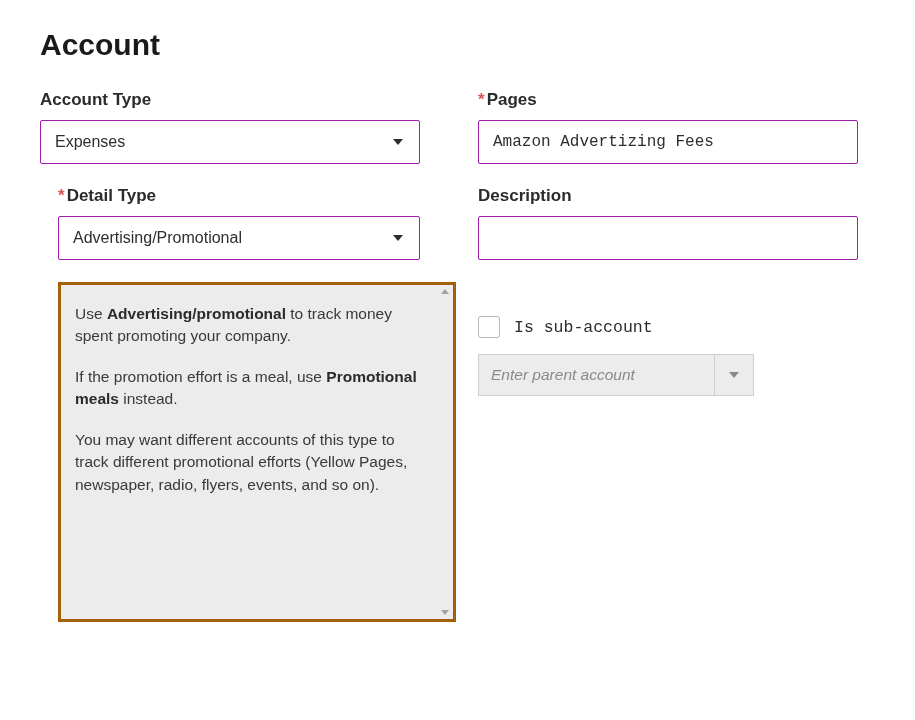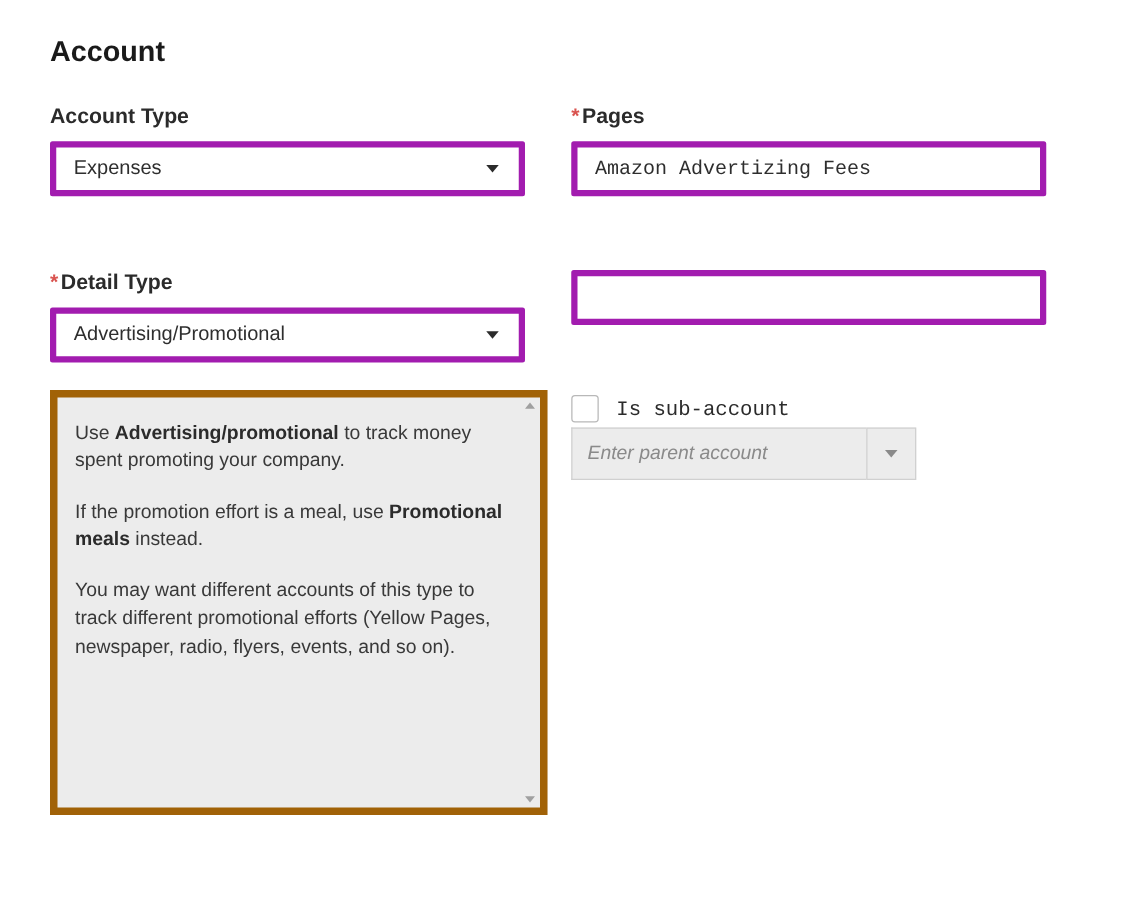--- a/index.html
+++ b/index.html
@@ -8,51 +8,50 @@
       padding: 0;
     }
     body {
       font-family: -apple-system, BlinkMacSystemFont, "Segoe UI", Helvetica, Arial, sans-serif;
       background: #fff;
       color: #2b2b2b;
       padding: 28px 40px;
       width: 915px;
     }
     .page-title {
-      font-size: 23px;
+      font-size: 30px;
       font-weight: 700;
       color: #1a1a1a;
       margin-bottom: 28px;
     }
     .form-grid {
       display: grid;
       grid-template-columns: 380px 380px;
       column-gap: 58px;
       row-gap: 0;
       align-items: start;
-      gap: 37px;
     }
     .field-group {
       display: flex;
       flex-direction: column;
     }
     .field-label {
       font-size: 17px;
       font-weight: 600;
       color: #2b2b2b;
       margin-bottom: 10px;
     }
     .required-star {
       color: #d9534f;
       margin-right: 2px;
     }
     .control {
       width: 100%;
       height: 44px;
-      border: 5px solid #a21caf;
+      border: 1px solid #a21caf;
       border-radius: 2px;
       background: #fff;
       padding: 0 14px;
       font-size: 16px;
       color: #2e2e2e;
       display: flex;
       align-items: center;
       position: relative;
     }
     .control input.inner-input {
@@ -72,34 +71,35 @@
       transform: translateY(-50%);
       width: 0;
       height: 0;
       border-left: 5px solid transparent;
       border-right: 5px solid transparent;
       border-top: 6px solid #2b2b2b;
     }
     .col-left {
       display: flex;
       flex-direction: column;
+      margin-left: 18px;
     }
     .col-right {
       display: flex;
       flex-direction: column;
     }
     .spacer-between-fields {
       height: 22px;
     }
     .help-panel {
       margin-top: 22px;
       width: 398px;
       height: 340px;
       background: #ececec;
-      border: 6px solid #a16207;
+      border: 3px solid #a16207;
       padding: 18px 26px 18px 14px;
       font-size: 15.5px;
       line-height: 1.45;
       color: #393939;
       position: relative;
       overflow-y: auto;
     }
     .help-panel p {
       margin-bottom: 18px;
     }
@@ -152,21 +152,21 @@
       border-radius: 3px;
       background: #fff;
       margin-right: 14px;
       flex-shrink: 0;
     }
     .sub-account-label {
       font-size: 16.5px;
       color: #2b2b2b;
     }
     .parent-select-wrap {
-      margin-top: 4px;
+      margin-top: 16px;
       display: flex;
       width: 276px;
     }
     .parent-select-main {
       flex: 1;
       height: 42px;
       background: #ececec;
       border: 1px solid #d0d0d0;
       border-right: none;
       display: flex;
@@ -239,20 +239,21 @@
         <span>If the promotion effort is a meal, use </span><strong>Promotional meals</strong><span> instead.</span>
       </p>
       <p>You may want different accounts of this type to track different promotional efforts (Yellow Pages, newspaper, radio, flyers, events, and so on).</p>
       <span class="scroll-caret-down"></span>
     </div>
   </div>
 
   <div class="col-right">
     <div class="spacer-between-fields"></div>
     <div class="field-group">
+      <label class="field-label">Description</label>
       <div class="control">
         <input class="inner-input" type="text" value="" style="">
       </div>
     </div>
 
     <div class="sub-account-row">
       <div class="checkbox-box"></div>
       <span class="sub-account-label">Is sub-account</span>
     </div>
 

